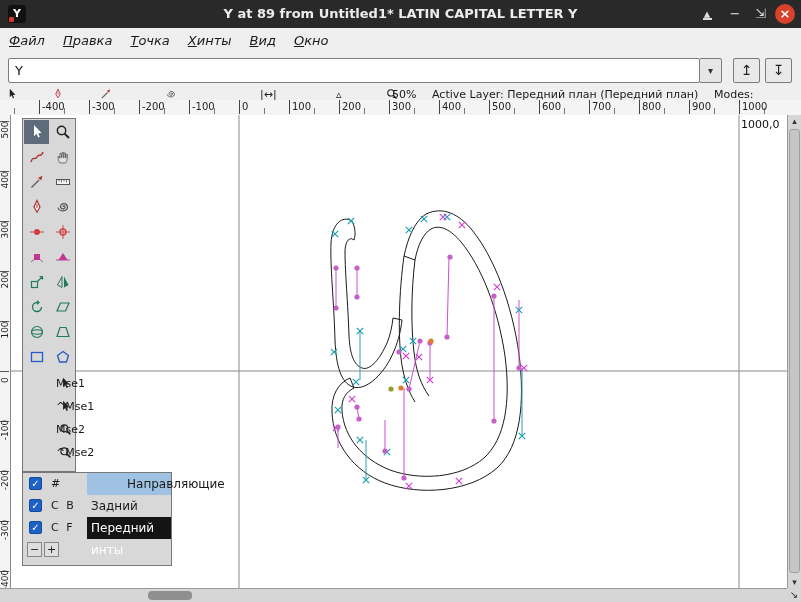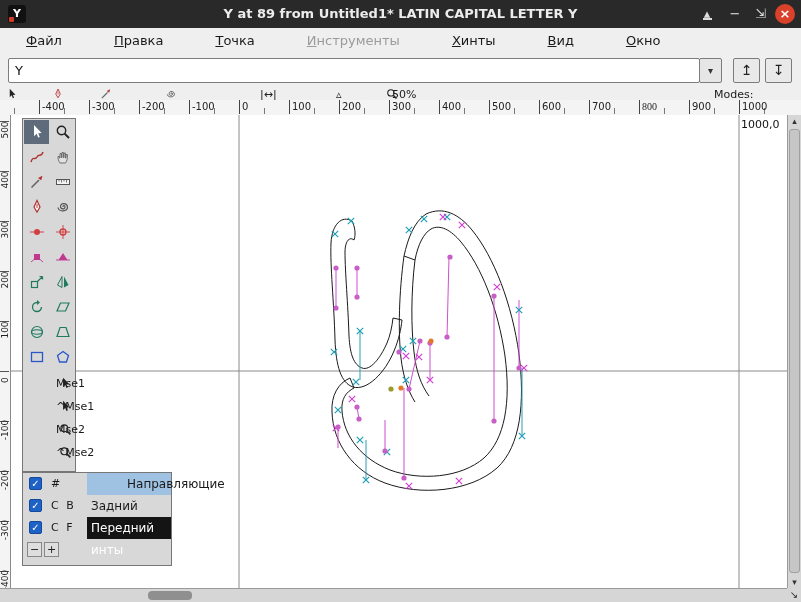--- a/index.html
+++ b/index.html
@@ -17,21 +17,21 @@
   .tb-btn{position:absolute;top:4px;width:20px;height:20px;color:#dcdcdc;text-align:center;line-height:20px;
           font-size:13px;cursor:default;}
   .tb-btn.keep-above{right:84px;}
   .tb-btn.keep-above i{display:block;width:9px;height:2px;background:#dcdcdc;margin:-6px auto 0;}
   .tb-btn.minb{right:56px;}
   .tb-btn.resb{right:30px;}
   .tb-btn.close{right:6px;background:#d9412b;border-radius:50%;color:#fff;font-weight:bold;line-height:19px;}
 
   
   .menubar{position:absolute;left:0;top:28px;width:801px;height:26px;background:#efefef;display:flex;align-items:center;}
-  .menu-item{padding:0 26px;line-height:26px;white-space:nowrap;}
+  .menu-item{padding:0 9px;line-height:26px;white-space:nowrap;font-style:italic;}
   .menu-item .accel{text-decoration:underline;}
   .menu-item.disabled{color:#9b9b9b;}
 
   
   .glyphbar{position:absolute;left:0;top:54px;width:801px;height:34px;background:#efefef;border-bottom:1px solid #aaa;}
   .glyphbar input{position:absolute;left:8px;top:4px;width:678px;height:23px;border:1px solid #7c7c7c;border-radius:2px;
                   padding:0 6px;font-family:"DejaVu Sans",sans-serif;font-size:13px;background:#fff;color:#111;}
   .combo-btn{position:absolute;left:699px;top:4px;width:23px;height:25px;background:#e6e6e6;border:1px solid #7c7c7c;
              border-radius:2px;text-align:center;line-height:24px;font-size:10px;color:#333;box-sizing:border-box;}
   .nav-btn{position:absolute;top:4px;width:27px;height:25px;background:#e9e9e9;border:1px solid #7c7c7c;border-radius:2px;
@@ -119,35 +119,35 @@
       <div class="tb-btn minb">−</div>
       <div class="tb-btn resb">⇲</div>
       <div class="tb-btn close">×</div>
     </div>
   </div>
 
   <div class="menubar" id="menubar">
       <div class="menu-item"><span class="accel">Ф</span><span>айл</span></div>
       <div class="menu-item"><span class="accel">П</span><span>равка</span></div>
       <div class="menu-item"><span class="accel">Т</span><span>очка</span></div>
-      <div class="menu-item disabled"><span class="accel">И</span><span>нструменты</span></div>
       <div class="menu-item"><span class="accel">Х</span><span>инты</span></div>
       <div class="menu-item"><span class="accel">В</span><span>ид</span></div>
       <div class="menu-item"><span class="accel">О</span><span>кно</span></div>
     </div>
 
   <div class="glyphbar">
     <input id="glyph-input" value="Y" style="">
     <div class="combo-btn">▾</div>
     <div class="nav-btn" id="prev-btn">↥</div>
     <div class="nav-btn" id="next-btn">↧</div>
   </div>
 
   <div class="statusrow" id="statusrow">
     <span class="zoom-label">50%</span>
+    <span class="active-layer">Active Layer: Передний план (Передний план)</span>
     <span class="modes">Modes:</span>
   <span class="si" style="left: 6px;">
         <svg viewBox="0 0 16 16">
           <path d="M5 1 L5 12.2 L7.6 9.8 L9.2 13.6 L10.8 12.9 L9.2 9.2 L12.6 9 Z" fill="currentColor"></path>
         </svg>
       </span>
       <span class="si" style="left: 52px;">
         <svg viewBox="0 0 16 16">
           <path d="M8 1.5 L11 8 L8 13 L5 8 Z" fill="#fff" stroke="#b03030" stroke-width="1.2"></path>
           <line x1="8" y1="5" x2="8" y2="9" stroke="#b03030"></line>
@@ -209,21 +209,21 @@
       <span class="num" style="left: 392px;">300</span>
       <div class="tick" style="left: 439px;"></div>
       <span class="num" style="left: 442px;">400</span>
       <div class="tick" style="left: 489px;"></div>
       <span class="num" style="left: 492px;">500</span>
       <div class="tick" style="left: 539px;"></div>
       <span class="num" style="left: 542px;">600</span>
       <div class="tick" style="left: 589px;"></div>
       <span class="num" style="left: 592px;">700</span>
       <div class="tick" style="left: 639px;"></div>
-      <span class="num" style="left: 642px; font-family: Liberation Serif, serif;">800</span>
+      <span class="num" style="left: 642px;">800</span>
       <div class="tick" style="left: 689px;"></div>
       <span class="num" style="left: 692px;">900</span>
       <div class="tick" style="left: 739px;"></div>
       <span class="num" style="left: 742px;">1000</span>
     </div>
 
   <div class="canvas"></div>
   <svg id="glyph-svg" viewBox="0 115 787 473">
       <line x1="10" y1="371" x2="787" y2="371" stroke="#8a8a8a" stroke-width="1"></line>
       <line x1="239" y1="115" x2="239" y2="588" stroke="#8a8a8a" stroke-width="1"></line>

